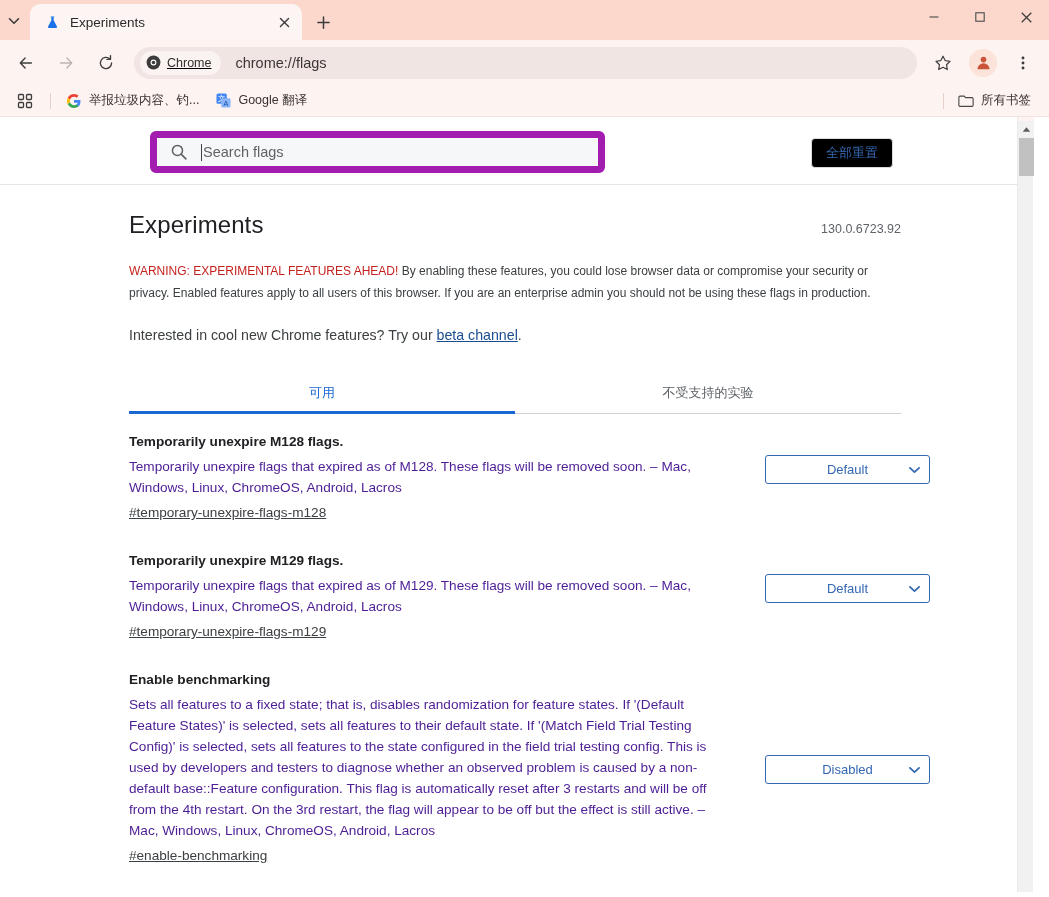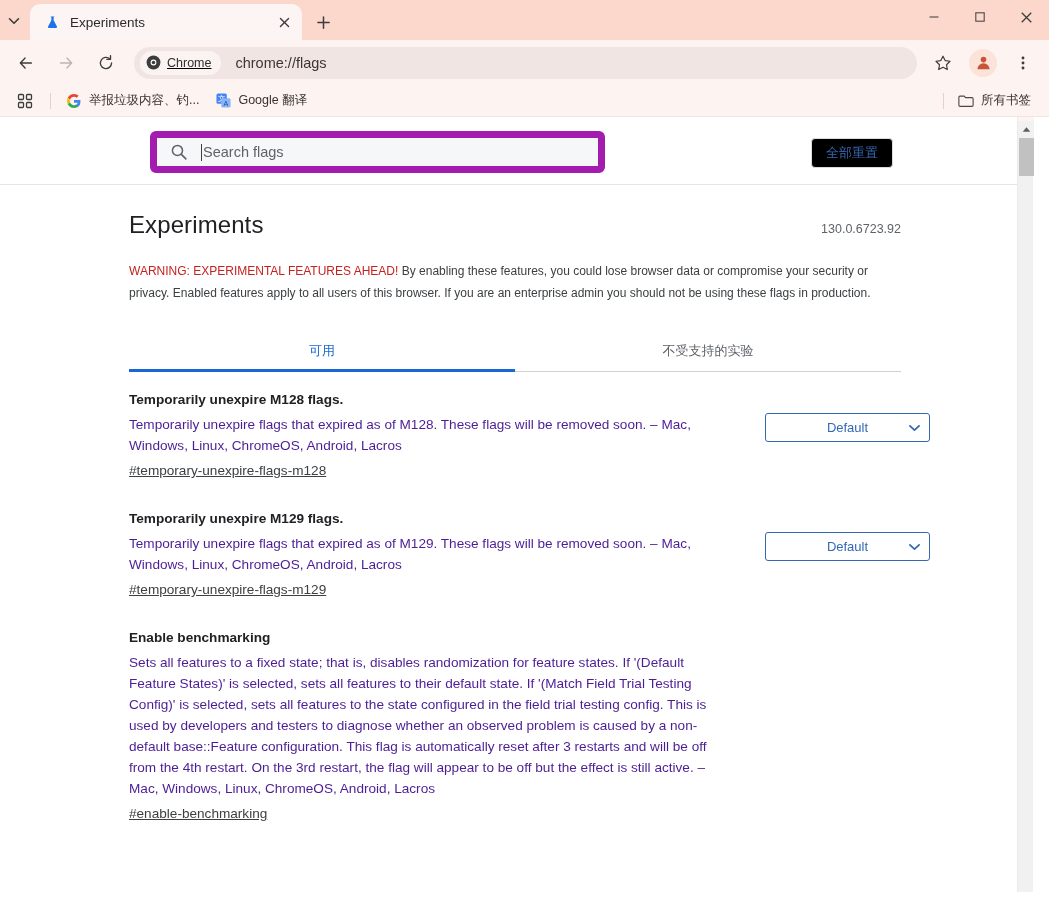--- a/index.html
+++ b/index.html
@@ -559,20 +559,23 @@
 
         <div class="title-row">
           <h1 class="page-title">Experiments</h1>
           <span class="version">130.0.6723.92</span>
         </div>
 
         <p class="warning-p">
           <span class="warning-strong">WARNING: EXPERIMENTAL FEATURES AHEAD!</span><span> By enabling these features, you could lose browser data or compromise your security or privacy. Enabled features apply to all users of this browser. If you are an enterprise admin you should not be using these flags in production.</span>
         </p>
 
+        <p class="beta-p">
+          <span>Interested in cool new Chrome features? Try our </span><a class="beta-link" href="#">beta channel</a><span>.</span>
+        </p>
 
         <div class="tabs">
           <div class="flag-tab active">可用</div>
           <div class="flag-tab">不受支持的实验</div>
         </div>
 
         <div class="flag">
           <div class="flag-text">
             <div class="flag-name">Temporarily unexpire M128 flags.</div>
             <div class="flag-desc">Temporarily unexpire flags that expired as of M128. These flags will be removed soon. – Mac, Windows, Linux, ChromeOS, Android, Lacros</div>
@@ -607,20 +610,30 @@
             </div>
           </div>
         </div>
 
         <div class="flag">
           <div class="flag-text">
             <div class="flag-name">Enable benchmarking</div>
             <div class="flag-desc">Sets all features to a fixed state; that is, disables randomization for feature states. If '(Default Feature States)' is selected, sets all features to their default state. If '(Match Field Trial Testing Config)' is selected, sets all features to the state configured in the field trial testing config. This is used by developers and testers to diagnose whether an observed problem is caused by a non-default base::Feature configuration. This flag is automatically reset after 3 restarts and will be off from the 4th restart. On the 3rd restart, the flag will appear to be off but the effect is still active. – Mac, Windows, Linux, ChromeOS, Android, Lacros</div>
             <a class="flag-perm" href="#">#enable-benchmarking</a>
           </div>
+          <div class="flag-ctrl lower">
+            <div class="select">
+              <span>Disabled</span>
+              <span class="select-chev">
+                <svg width="11" height="8" viewBox="0 0 12 8" aria-hidden="true">
+                  <path d="M1 1.6 L6 6.4 L11 1.6" fill="none" stroke="#3568b3" stroke-width="1.9" stroke-linecap="round" stroke-linejoin="round"></path>
+                </svg>
+              </span>
+            </div>
+          </div>
         </div>
 
       </div>
     </div>
 
     <div class="scrollbar">
       <div class="sb-pagecap"></div>
       <div class="sb-arrow" style="margin-top:4px;">
         <svg width="9" height="7" viewBox="0 0 10 7" aria-hidden="true">
           <path d="M5 1 L9.2 6 L0.8 6 z" fill="#5f5f5f"></path>

